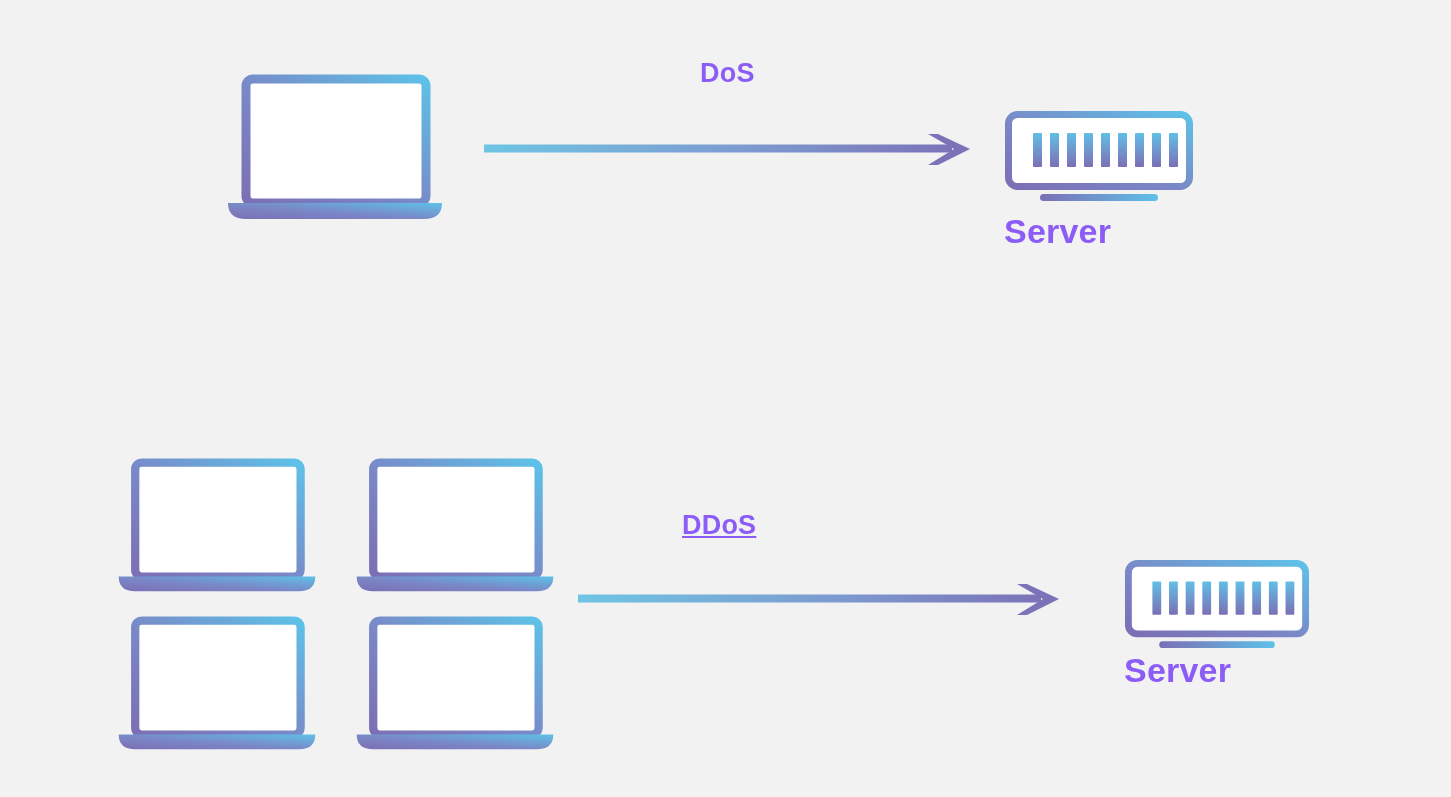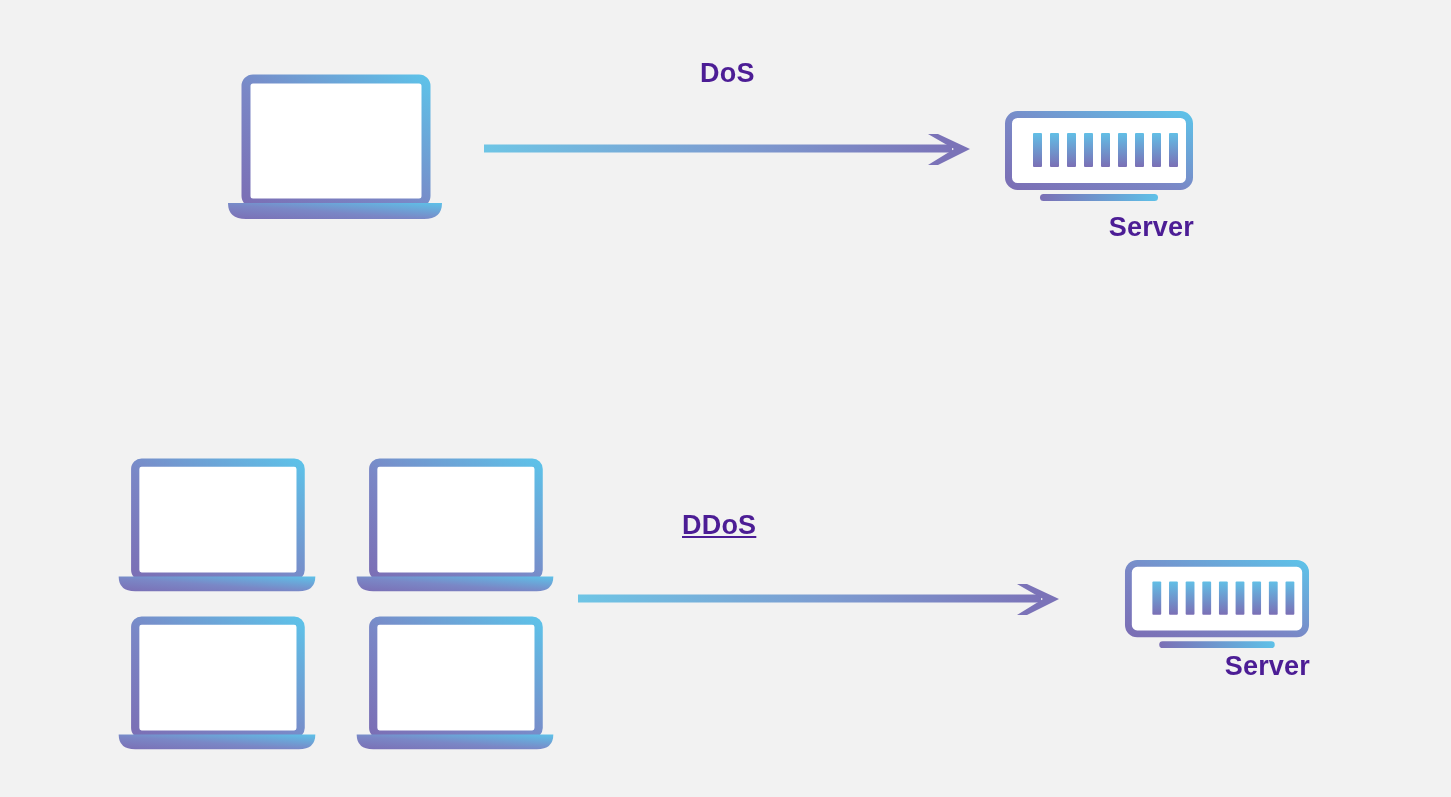--- a/index.html
+++ b/index.html
@@ -18,30 +18,30 @@
     background: #f2f2f2;
     overflow: hidden;
   }
   .node {
     position: absolute;
   }
   .label-text {
     position: absolute;
     font-family: "Liberation Sans", sans-serif;
     font-weight: bold;
-    color: #4c1d95;
+    color: #8b5cf6;
     white-space: nowrap;
     letter-spacing: 0.2px;
   }
   .attack-label {
     font-size: 27px;
   }
   .server-label {
-    font-size: 27px;
-    text-align: right;
+    font-size: 34px;
+    text-align: left;
   }
   svg {
     display: block;
     overflow: visible;
   }
 </style>
 </head>
 <body>
 
 <div id="canvas">

